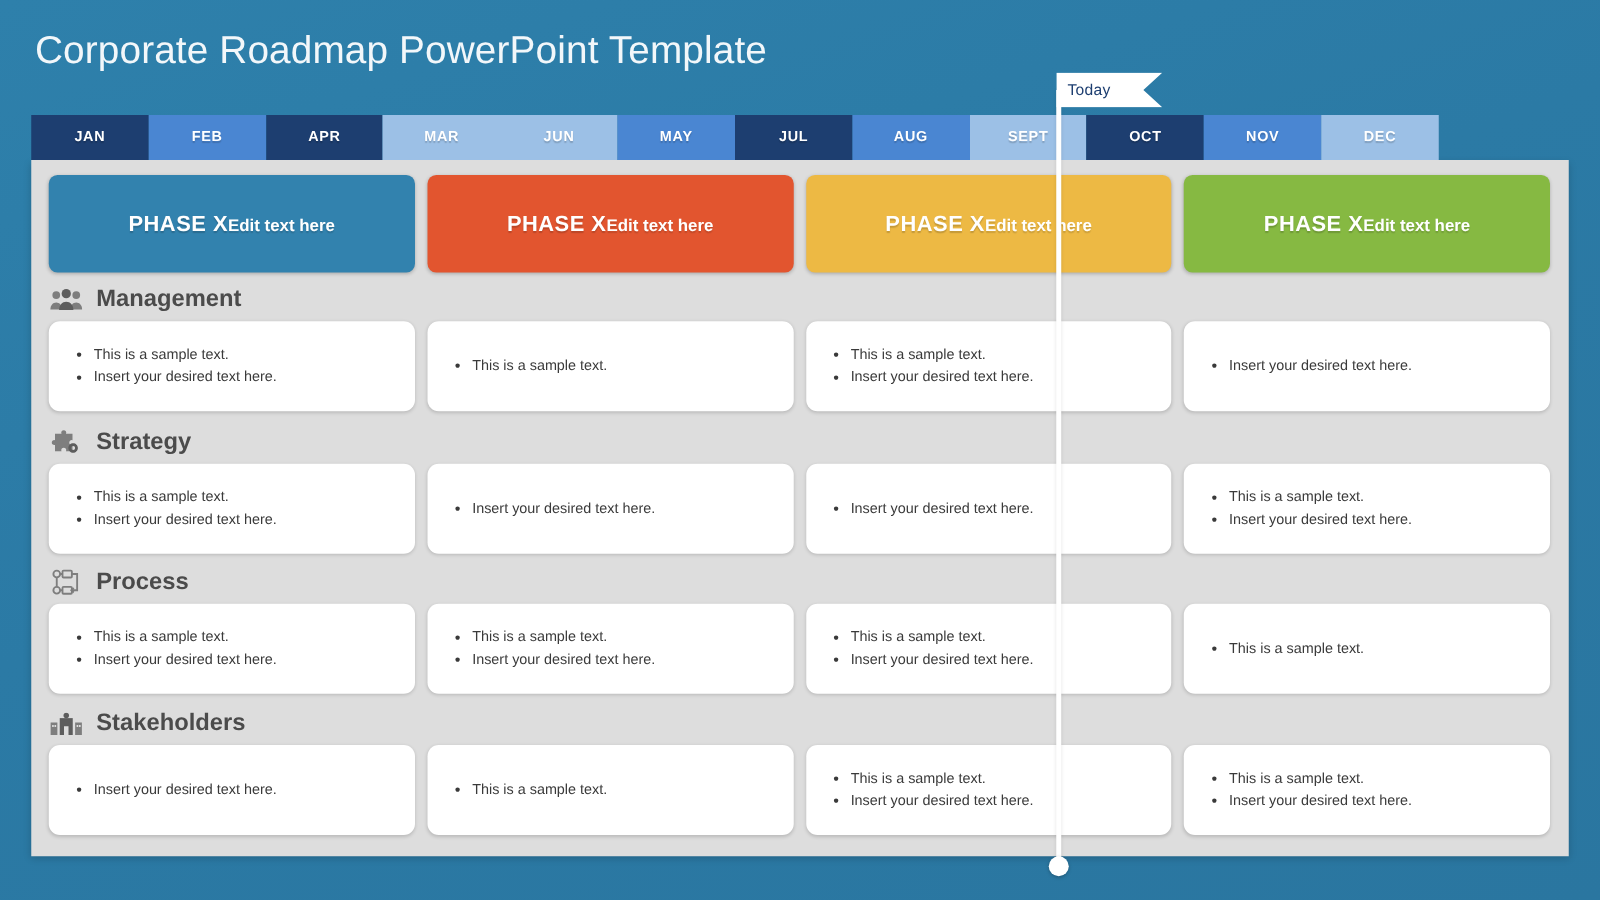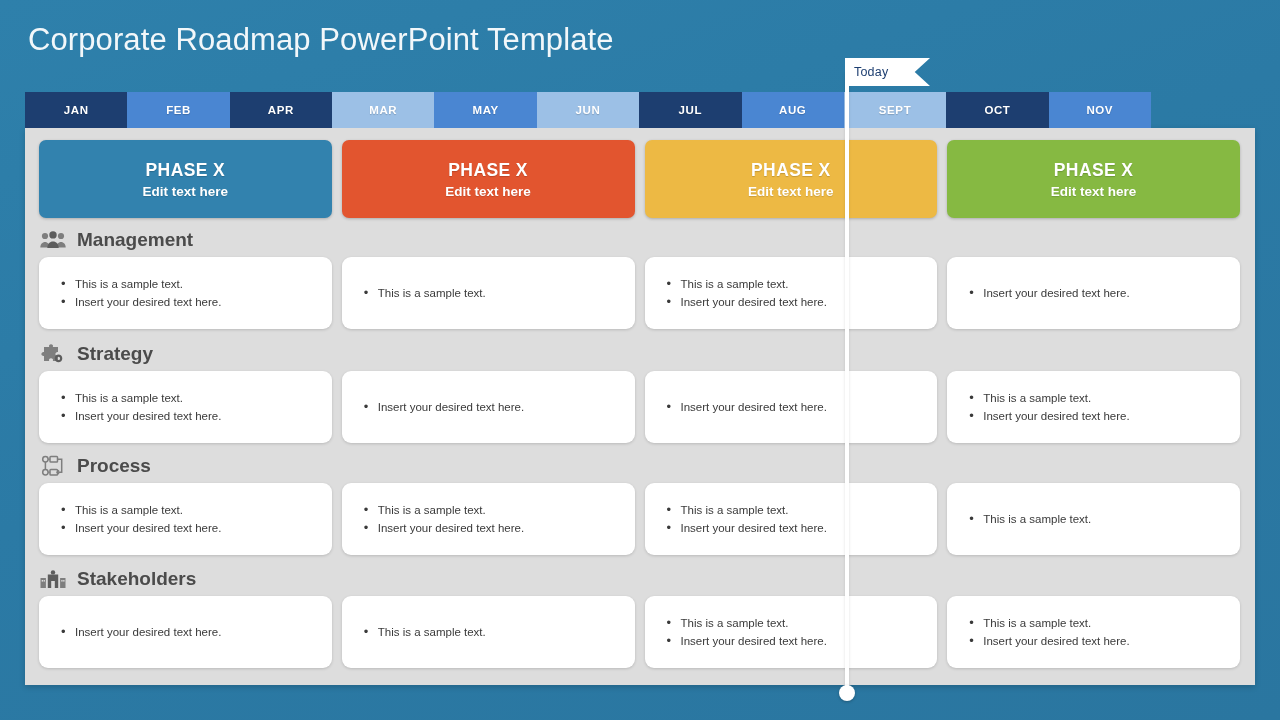--- a/index.html
+++ b/index.html
@@ -119,21 +119,21 @@
     width: 1201px;
     height: 78px;
     display: flex;
     gap: 10px;
     z-index: 5;
   }
   .phase-card {
     flex: 1 1 0;
     border-radius: 7px;
     display: flex;
-    flex-direction: column;
+    flex-direction: row;
     align-items: center;
     justify-content: center;
     color: #ffffff;
     box-shadow: 0 1px 3px rgba(0,0,0,0.22);
   }
   .phase-title {
     font-size: 17.5px;
     font-weight: bold;
     letter-spacing: 0.4px;
     text-shadow: 0 1px 1px rgba(0,0,0,0.18);
@@ -215,40 +215,43 @@
       </div>
       <div class="month-cell m-mid">
         <span>FEB</span>
       </div>
       <div class="month-cell m-dark">
         <span>APR</span>
       </div>
       <div class="month-cell m-light">
         <span>MAR</span>
       </div>
+      <div class="month-cell m-light">
+        <span>JUN</span>
+      </div>
       <div class="month-cell m-mid">
         <span>MAY</span>
       </div>
-      <div class="month-cell m-light">
-        <span>JUN</span>
-      </div>
       <div class="month-cell m-dark">
         <span>JUL</span>
       </div>
       <div class="month-cell m-mid">
         <span>AUG</span>
       </div>
       <div class="month-cell m-light">
         <span>SEPT</span>
       </div>
       <div class="month-cell m-dark">
         <span>OCT</span>
       </div>
       <div class="month-cell m-mid">
         <span>NOV</span>
+      </div>
+      <div class="month-cell m-light">
+        <span>DEC</span>
       </div>
     </div>
 
   <div id="today-line"></div>
   <div id="today-dot"></div>
   <div id="today-flag">
     <span>Today</span>
   </div>
 
   <div id="phase-row">

